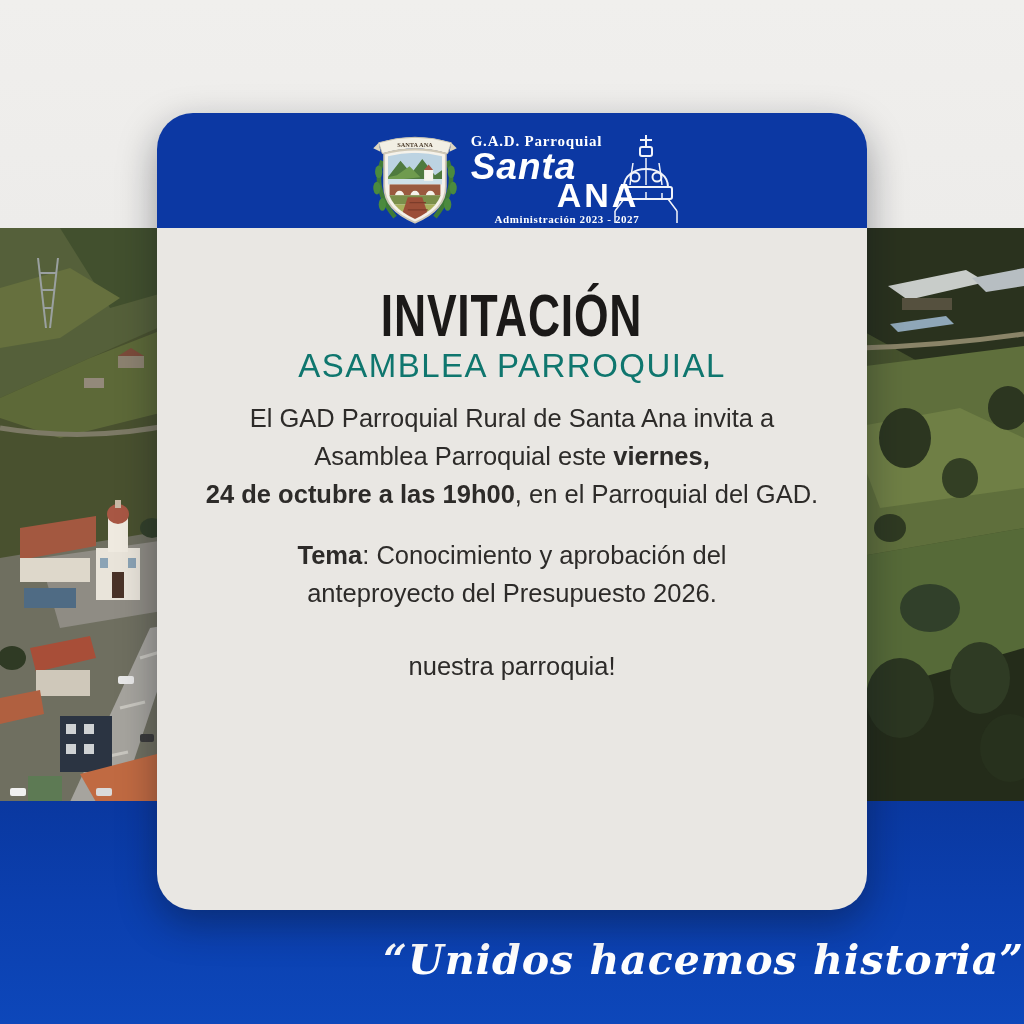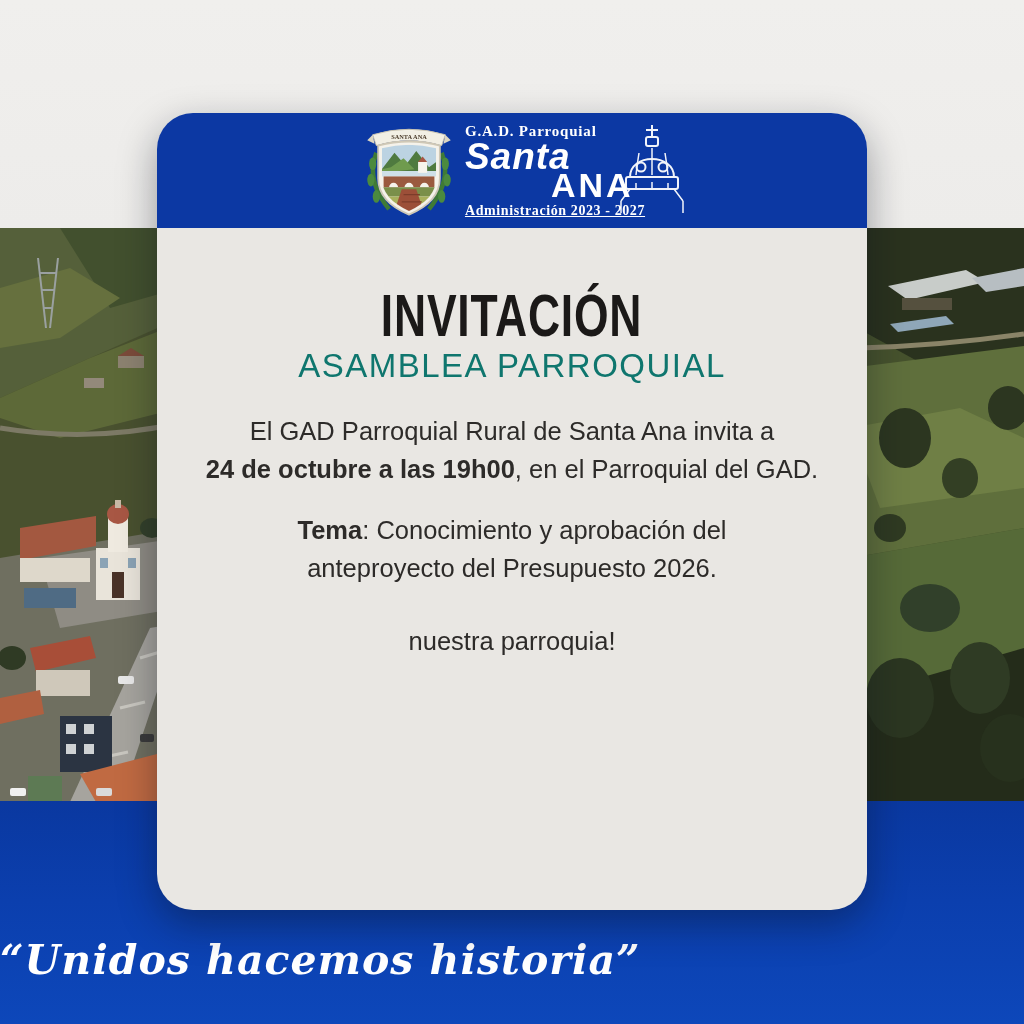--- a/index.html
+++ b/index.html
@@ -33,41 +33,41 @@
   }
   .photo-band svg{display:block;width:100%;height:100%;}
   
   .bg-bottom{
     position:absolute;left:0;top:801px;width:1024px;height:223px;
     background:linear-gradient(180deg,#0a38a0 0%,var(--bottom-blue) 45%,#0d47ba 100%);
     z-index:2;
   }
   .slogan{
     position:absolute;left:0;top:936px;width:1024px;
-    text-align:left;
+    text-align:right;
     font-family:"DejaVu Serif","Liberation Serif",serif;
     font-style:italic;font-weight:bold;
     font-size:41px;line-height:48px;
     color:var(--white);
     z-index:3;
     letter-spacing:1px;
   }
   
   .card{
     position:absolute;left:157px;top:113px;width:710px;height:797px;
     border-radius:36px;
     overflow:hidden;
     background:var(--card-bg);
     box-shadow:0 14px 38px rgba(10,15,30,.38);
     z-index:4;
   }
   .card-header{
     height:115px;
     background:var(--primary-blue);
-    display:flex;align-items:center;justify-content:center;
+    display:flex;align-items:flex-end;justify-content:center;
     padding-left:14px;
   }
   .logo{display:flex;align-items:center;gap:10px;}
   .crest{width:92px;height:98px;flex:0 0 auto;}
   .wordmark{position:relative;color:var(--white);min-width:170px;padding-right:30px;}
   .dome-art{position:absolute;right:-16px;top:0px;width:78px;height:92px;opacity:.95;}
   .gad-label{
     position:relative;z-index:1;
     font-family:"Liberation Serif",serif;font-weight:bold;
     font-size:15px;letter-spacing:.8px;
@@ -78,22 +78,22 @@
   }
   .brand2{
     position:relative;z-index:1;
     font-size:34px;font-weight:bold;line-height:30px;letter-spacing:3px;
     text-transform:uppercase;
     margin-left:86px;margin-top:-4px;
   }
   .admin-label{
     position:relative;z-index:1;
     font-family:"Liberation Serif",serif;font-weight:bold;
-    font-size:14px;letter-spacing:.6px;
-    text-align:right;margin-top:3px;text-decoration:underline;
+    font-size:11px;letter-spacing:.6px;
+    text-align:right;margin-top:3px;
   }
   .card-body{
     padding-top:0;
     text-align:center;
     color:var(--body-text);
   }
   .title{
     margin-top:56px;
     font-size:57px;line-height:62px;
     font-weight:900;
@@ -109,21 +109,21 @@
     font-size:33px;line-height:40px;
     font-weight:500;
     letter-spacing:1.5px;
     color:#0f766e;
   }
   .para{
     font-size:25.5px;line-height:38px;
     font-weight:400;
   }
   .para .b{font-weight:700;}
-  .para-1{margin-top:26px;text-align:center;}
+  .para-1{margin-top:13px;text-align:center;}
   .para-2{margin-top:23px;}
   .para-3{margin-top:35px;}
 </style>
 </head>
 <body>
 
 <div class="poster">
 
   <div class="bg-top"></div>
 
@@ -300,20 +300,21 @@
     </div>
 
     <div class="card-body">
       <div class="title">
         <span class="condense">INVITACIÓN</span>
       </div>
       <div class="subtitle">ASAMBLEA PARROQUIAL</div>
 
       <div class="para para-1">
           <div><span>El GAD Parroquial Rural de Santa Ana invita a</span></div>
+          <div><span>Asamblea Parroquial este </span><span class="b">viernes,</span></div>
           <div><span class="b">24 de octubre a las 19h00</span><span>, en el Parroquial del GAD.</span></div>
         </div>
       <div class="para para-2">
           <div><span class="b">Tema</span><span>: Conocimiento y aprobación del</span></div>
           <div><span>anteproyecto del Presupuesto 2026.</span></div>
         </div>
       <div class="para para-3">
           <div><span>nuestra parroquia!</span></div>
         </div>
     </div>

